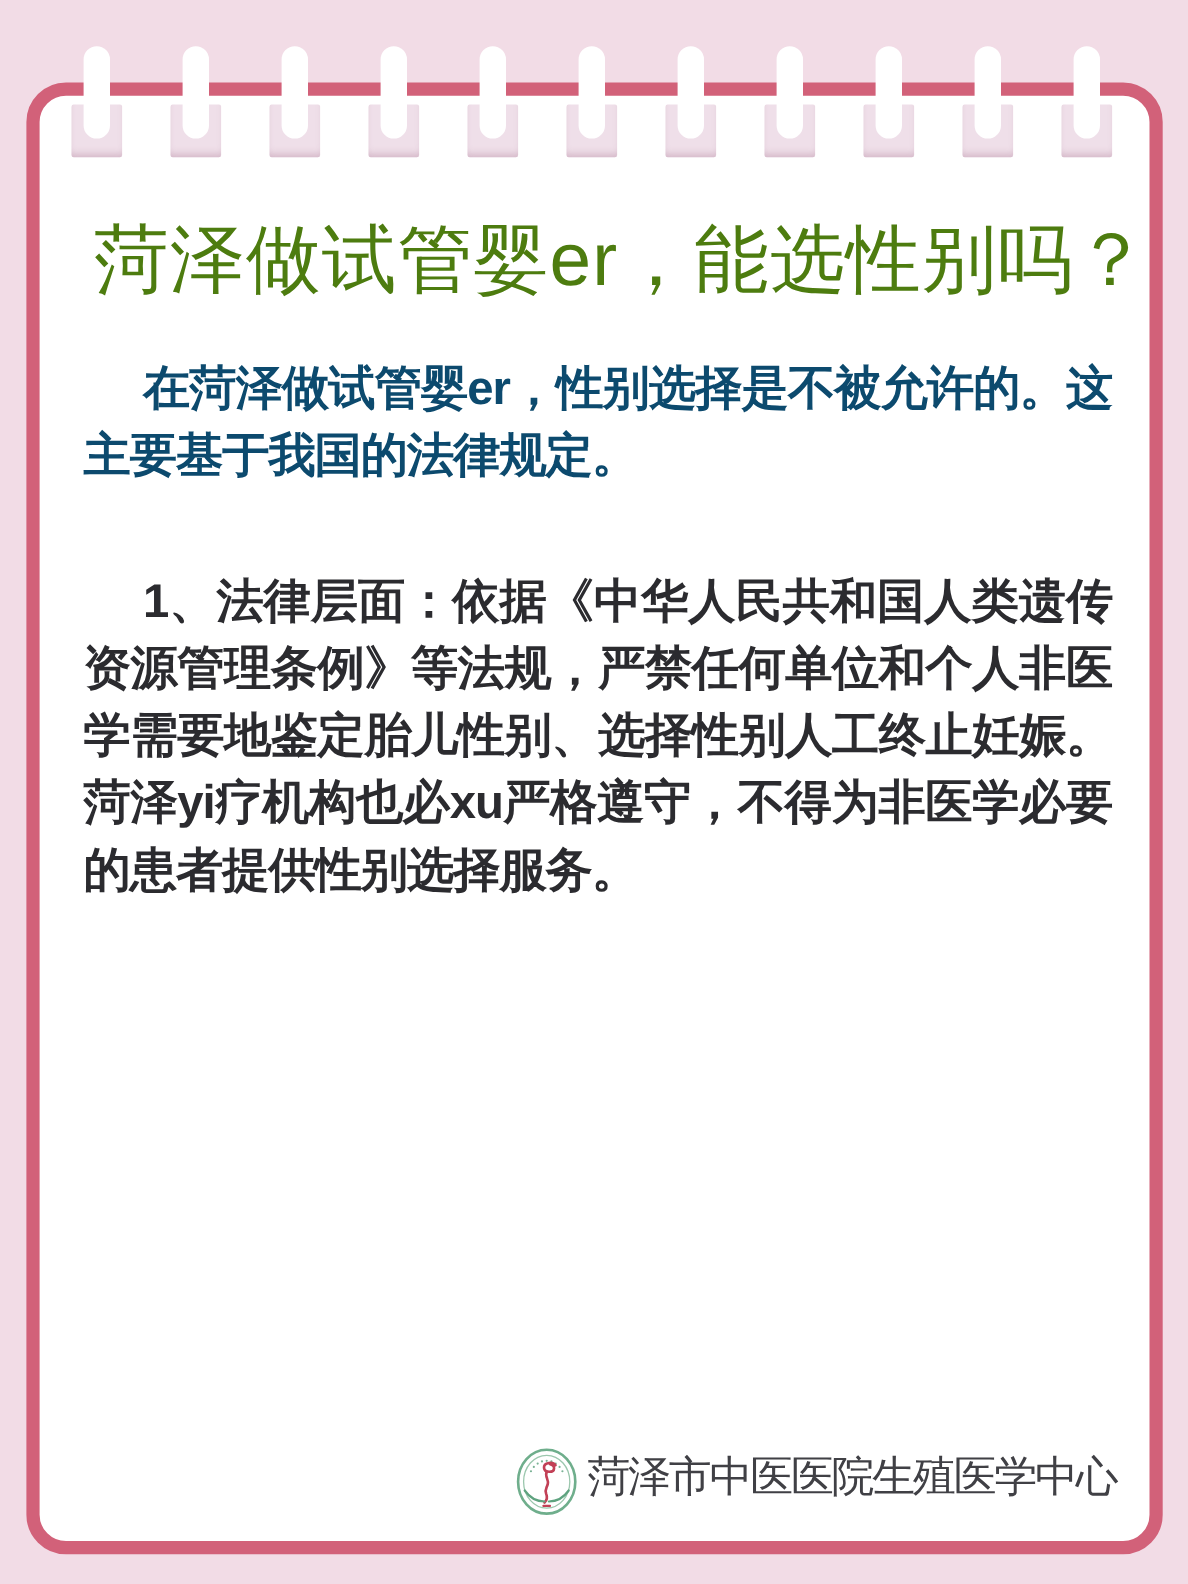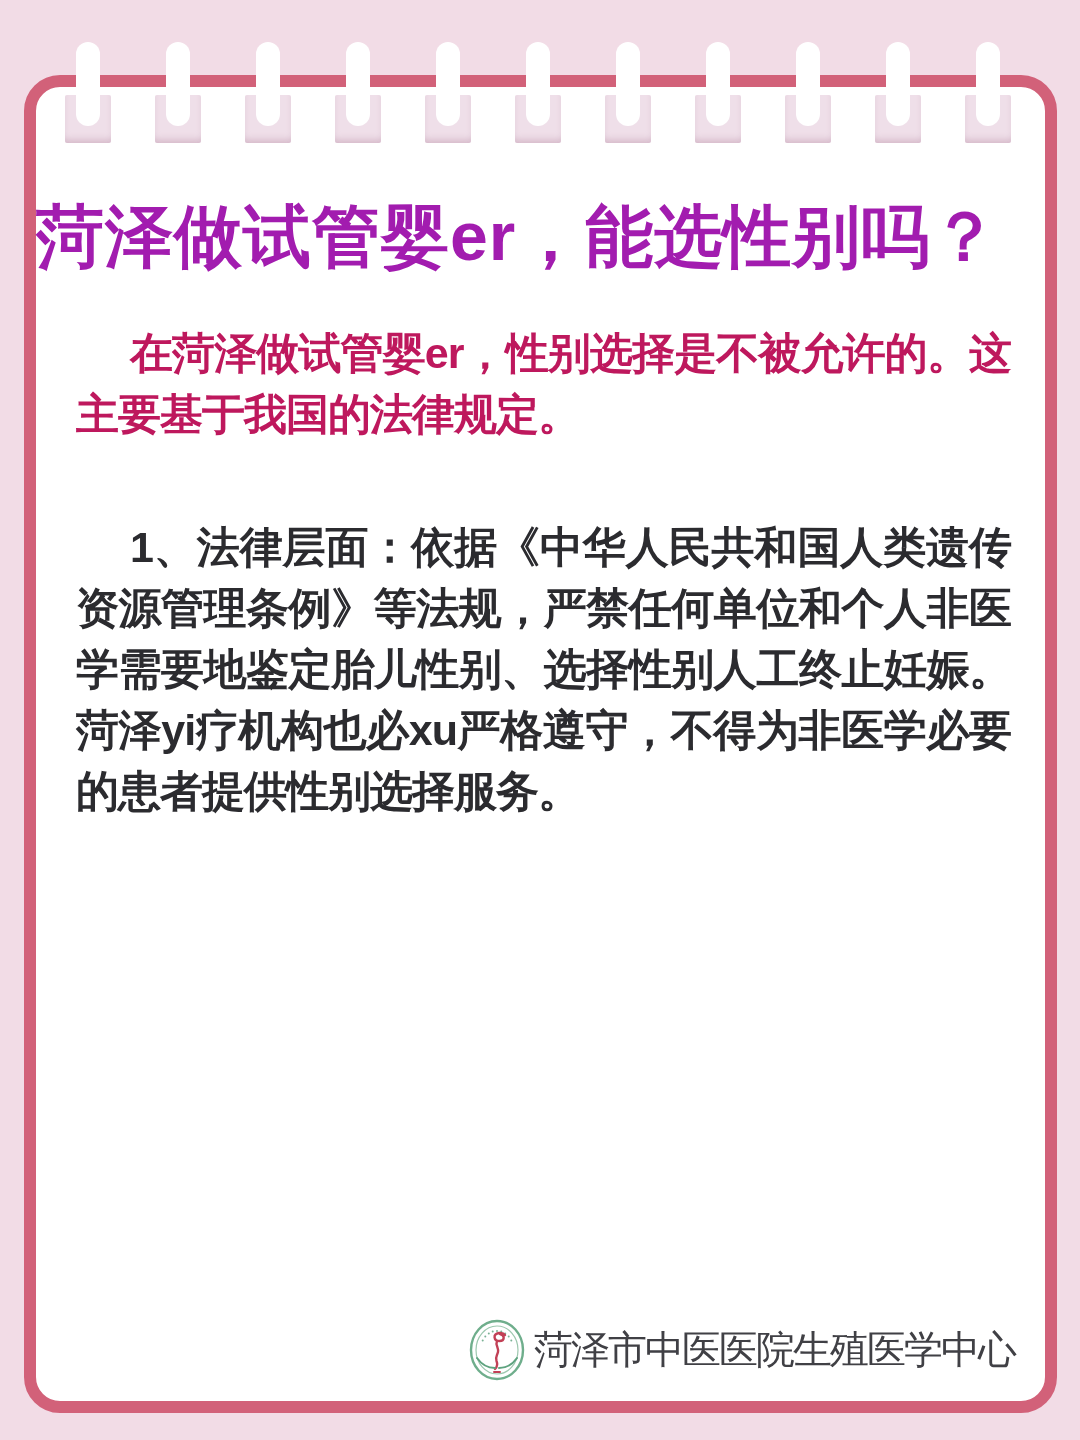--- a/index.html
+++ b/index.html
@@ -20,36 +20,36 @@
   .slot{
     position:absolute;left:0;top:53px;width:46px;height:48px;
     background:#efdfe9;border-radius:2px;
     box-shadow:inset 0 -6px 7px -3px rgba(172,122,146,.38);
   }
   .pin{
     position:absolute;left:11px;top:0;width:24px;height:84px;
     background:#ffffff;border-radius:12px;
   }
   
-  .title{margin:98px 0 0;text-align:left;font-weight:700;color:#a21caf;}
+  .title{margin:98px 0 0;text-align:right;font-weight:400;color:#4d7c0f;}
   .title .tline{display:block;white-space:nowrap;font-size:68px;line-height:102px;letter-spacing:1px;}
   
   .para{
     margin:0 34px 0 40px;font-size:43px;line-height:61px;font-weight:700;
     text-indent:54px;letter-spacing:-1px;text-align:justify;
   }
-  .para.pink{color:#be185d;}
+  .para.pink{color:#0c4a6e;}
   .para.dark{color:#2b2b2f;}
   .p1{margin-top:36px;}
   .p2{margin-top:48px;}
   .p3{margin-top:72px;}
   
   .footer{
     position:absolute;right:30px;bottom:16px;height:70px;
-    display:flex;align-items:center;gap:8px;
+    display:flex;gap:8px;
   }
   .logo{width:58px;height:64px;display:block;}
   .org{font-size:39px;letter-spacing:-2px;color:#404045;font-weight:500;white-space:nowrap;}
 </style>
 </head>
 <body>
 
 <div class="page">
 
   <div class="card">

